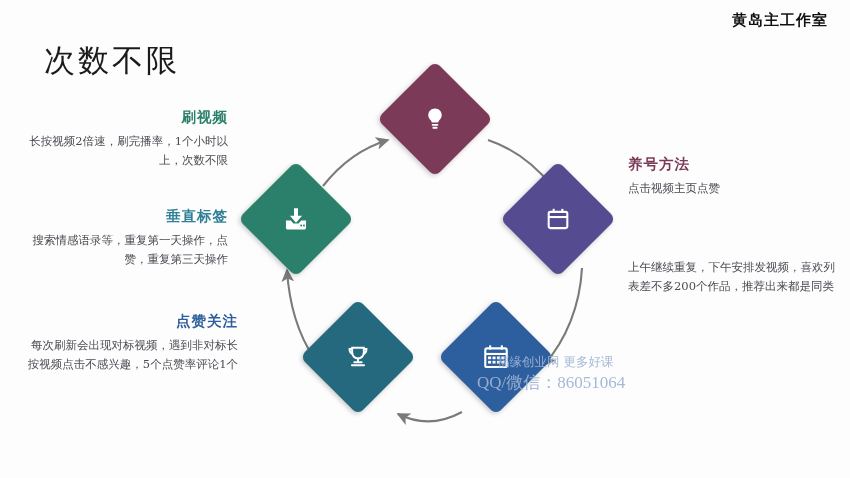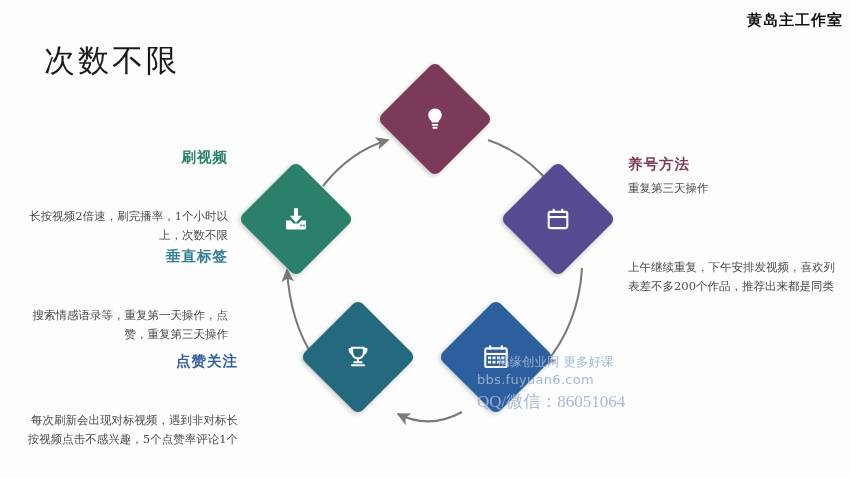--- a/index.html
+++ b/index.html
@@ -7,21 +7,21 @@
     width:850px;height:478px;
     background:#ffffff;
     font-family:"Liberation Sans","DejaVu Sans",sans-serif;
     overflow:hidden;
     position:relative;
   }
   .slide{position:absolute;inset:0;background:#fdfdfd;}
 
   
   .brand{
-    position:absolute; top:11px; right:7px;
+    position:absolute; top:11px; right:22px;
     font-size:15px; font-weight:bold; color:#111;
     letter-spacing:1px;
     font-family:"DejaVu Sans",sans-serif;
   }
 
   
   .title{
     position:absolute; left:44px; top:40px;
     font-size:31px; color:#1a1a1a;
     font-family:"DejaVu Serif","Liberation Serif",serif;
@@ -32,21 +32,21 @@
   
   .block{position:absolute;}
   .block .head{
     font-size:14.5px; font-weight:bold; letter-spacing:1px;
     margin-bottom:5px; font-family:"DejaVu Sans",sans-serif;
   }
   .block .body{
     font-size:11.5px; color:#4a4a52; line-height:1.62;
     font-family:"DejaVu Serif","Liberation Serif",serif;
   }
-  .left .head,.left .body{text-align:right;margin-top:40px;}
+  .left .head,.left .body{text-align:right;}
   .right .head,.right .body{text-align:left;}
 
   
   #b-shua   {left:10px;  top:108px; width:218px;}
   #b-chuizhi{left:10px;  top:207px; width:218px;}
   #b-dianzan{left:20px;  top:312px; width:218px;}
   
   #b-chongfu{left:628px; top:155px; width:215px;}
   #b-fazuo  {left:628px; top:258px; width:215px;}
 
@@ -101,21 +101,21 @@
     <div class="body">搜索情感语录等，重复第一天操作，点赞，重复第三天操作</div>
   </div>
 
   <div class="block left" id="b-dianzan">
     <div class="head" style="color:#2d5e9e">点赞关注</div>
     <div class="body">每次刷新会出现对标视频，遇到非对标长按视频点击不感兴趣，5个点赞率评论1个</div>
   </div>
 
   <div class="block right" id="b-chongfu">
     <div class="head" style="color:#7b3a57">养号方法</div>
-    <div class="body">重复第三天操作</div>
+    <div class="body">点击视频主页点赞</div>
   </div>
 
   <div class="block right" id="b-fazuo">
     <div class="body">上午继续重复，下午安排发视频，喜欢列表差不多200个作品，推荐出来都是同类</div>
   </div>
 
   <div class="diagram">
 
     <svg class="arrows" width="390" height="400" viewBox="0 0 390 400">
       <defs>
@@ -200,17 +200,16 @@
           <circle cx="16.4" cy="17.6" r=".85" fill="#2b806b"></circle>
           <circle cx="18.8" cy="17.6" r=".85" fill="#2b806b"></circle>
         </svg>
       </span>
     </div>
 
   </div>
 
   <div class="watermark">
     <div class="wm1">福缘创业网 更多好课</div>
-    <div class="wm2">bbs.fuyuan6.com</div>
     <div class="wm3">QQ/微信：86051064</div>
   </div>
 
 </div>
 
 </body></html>

